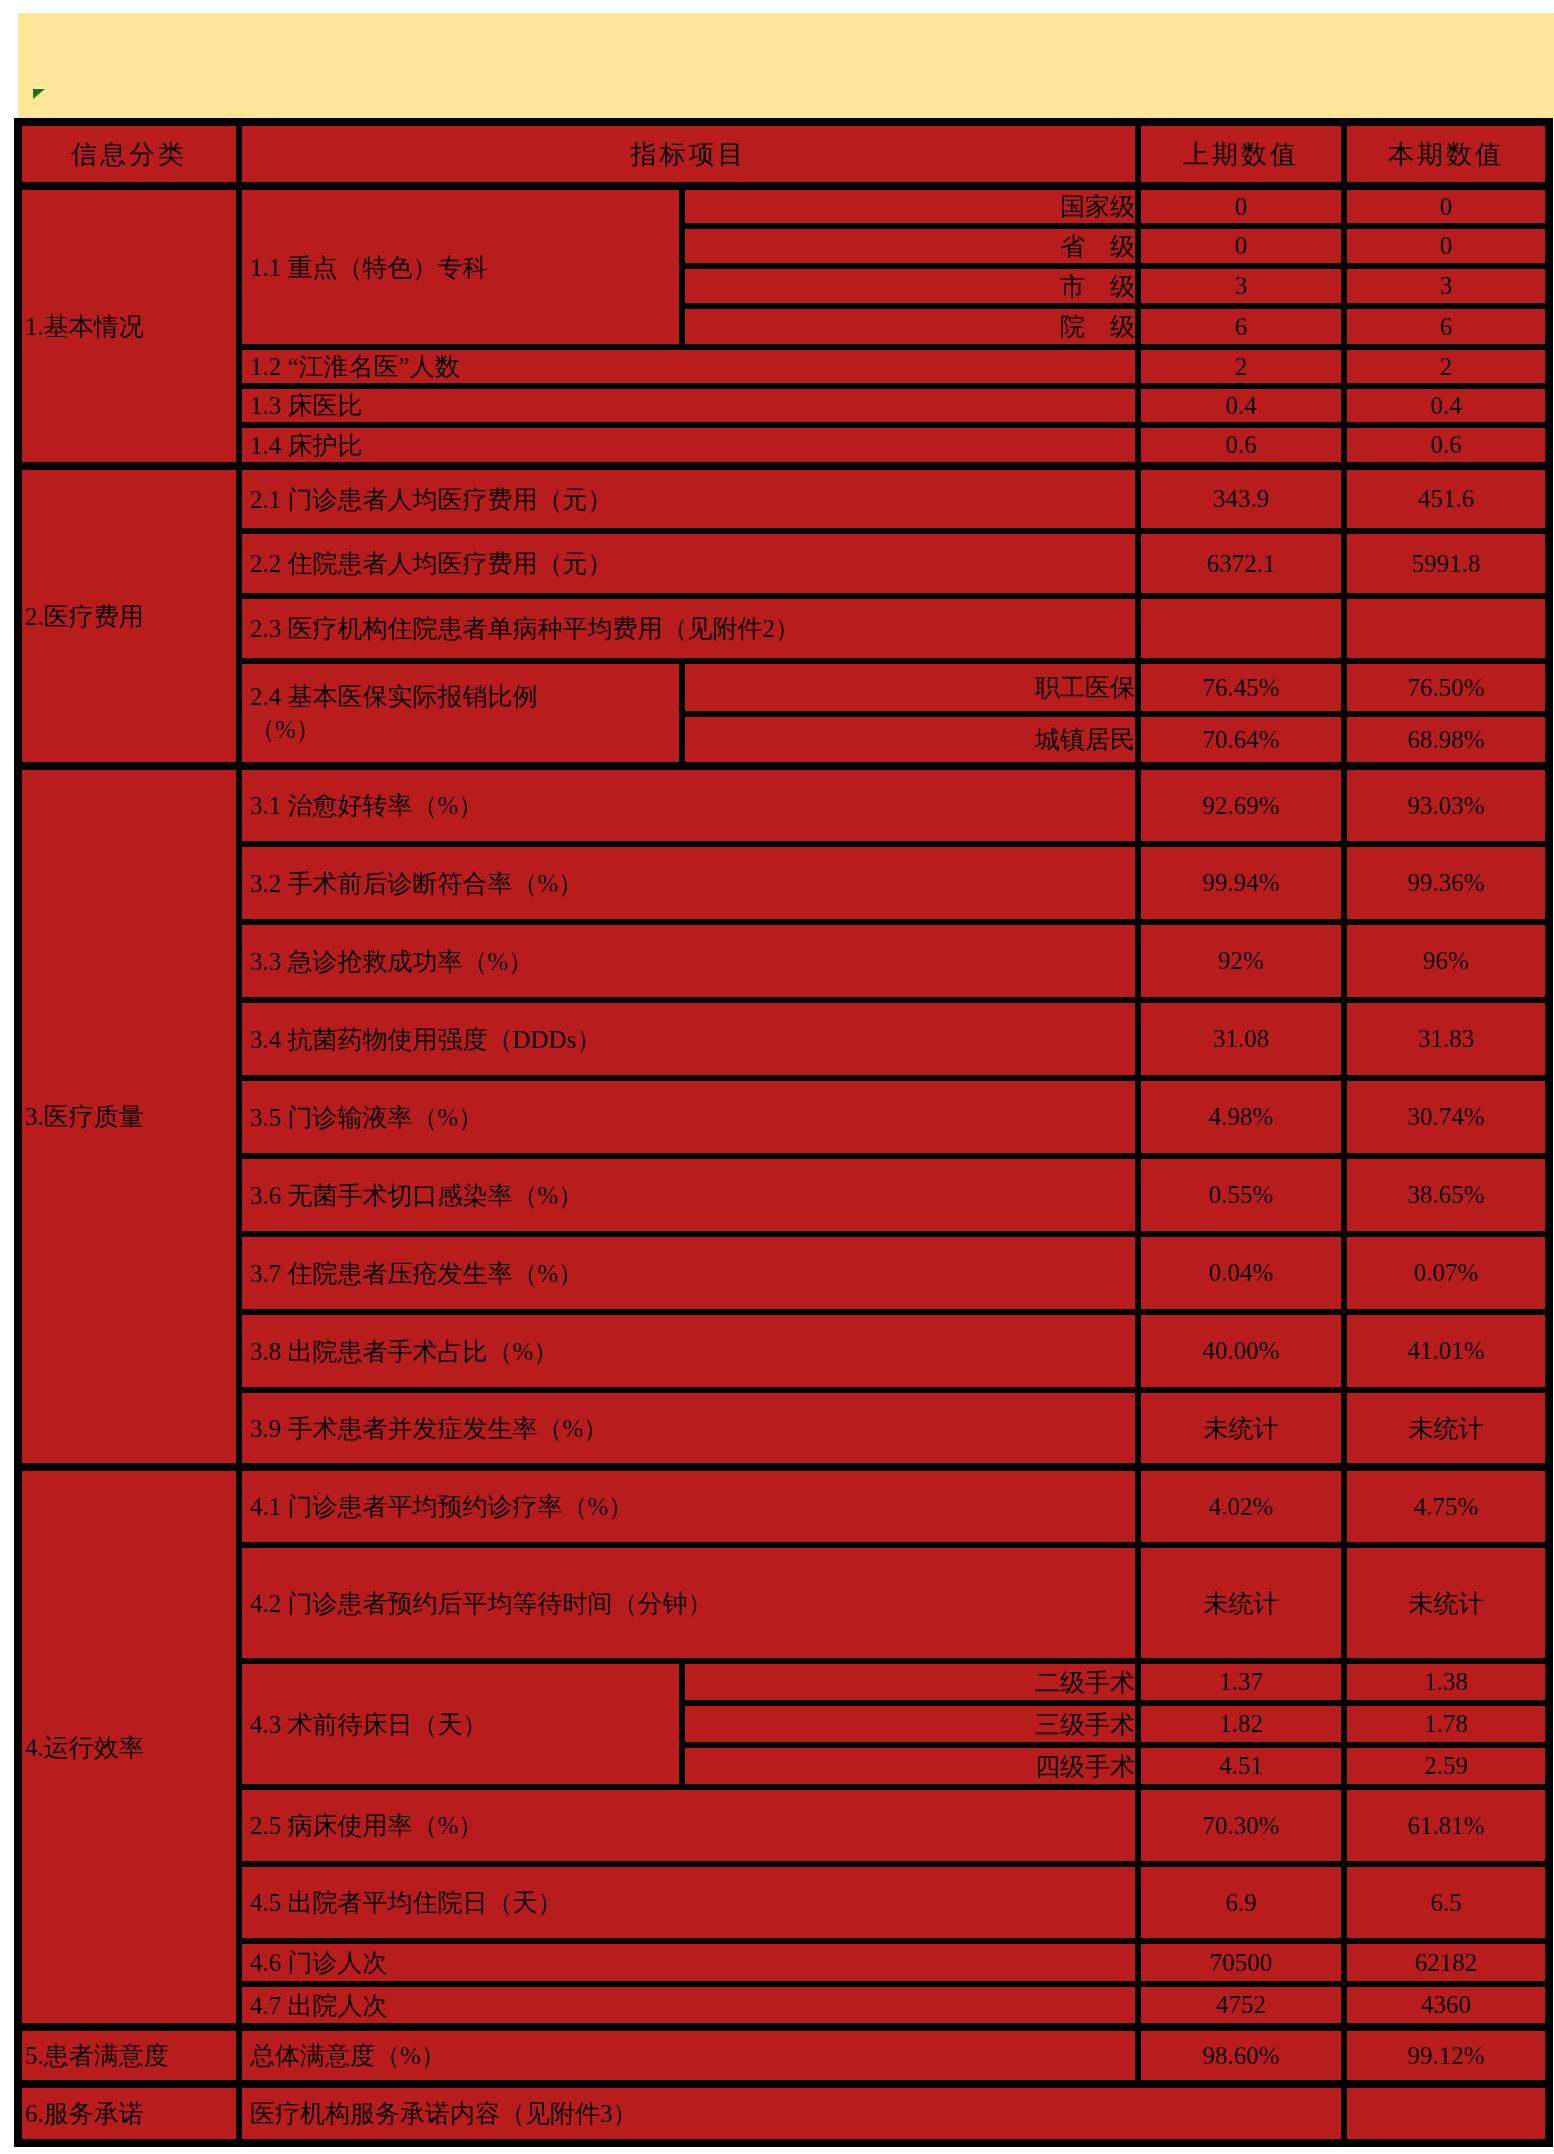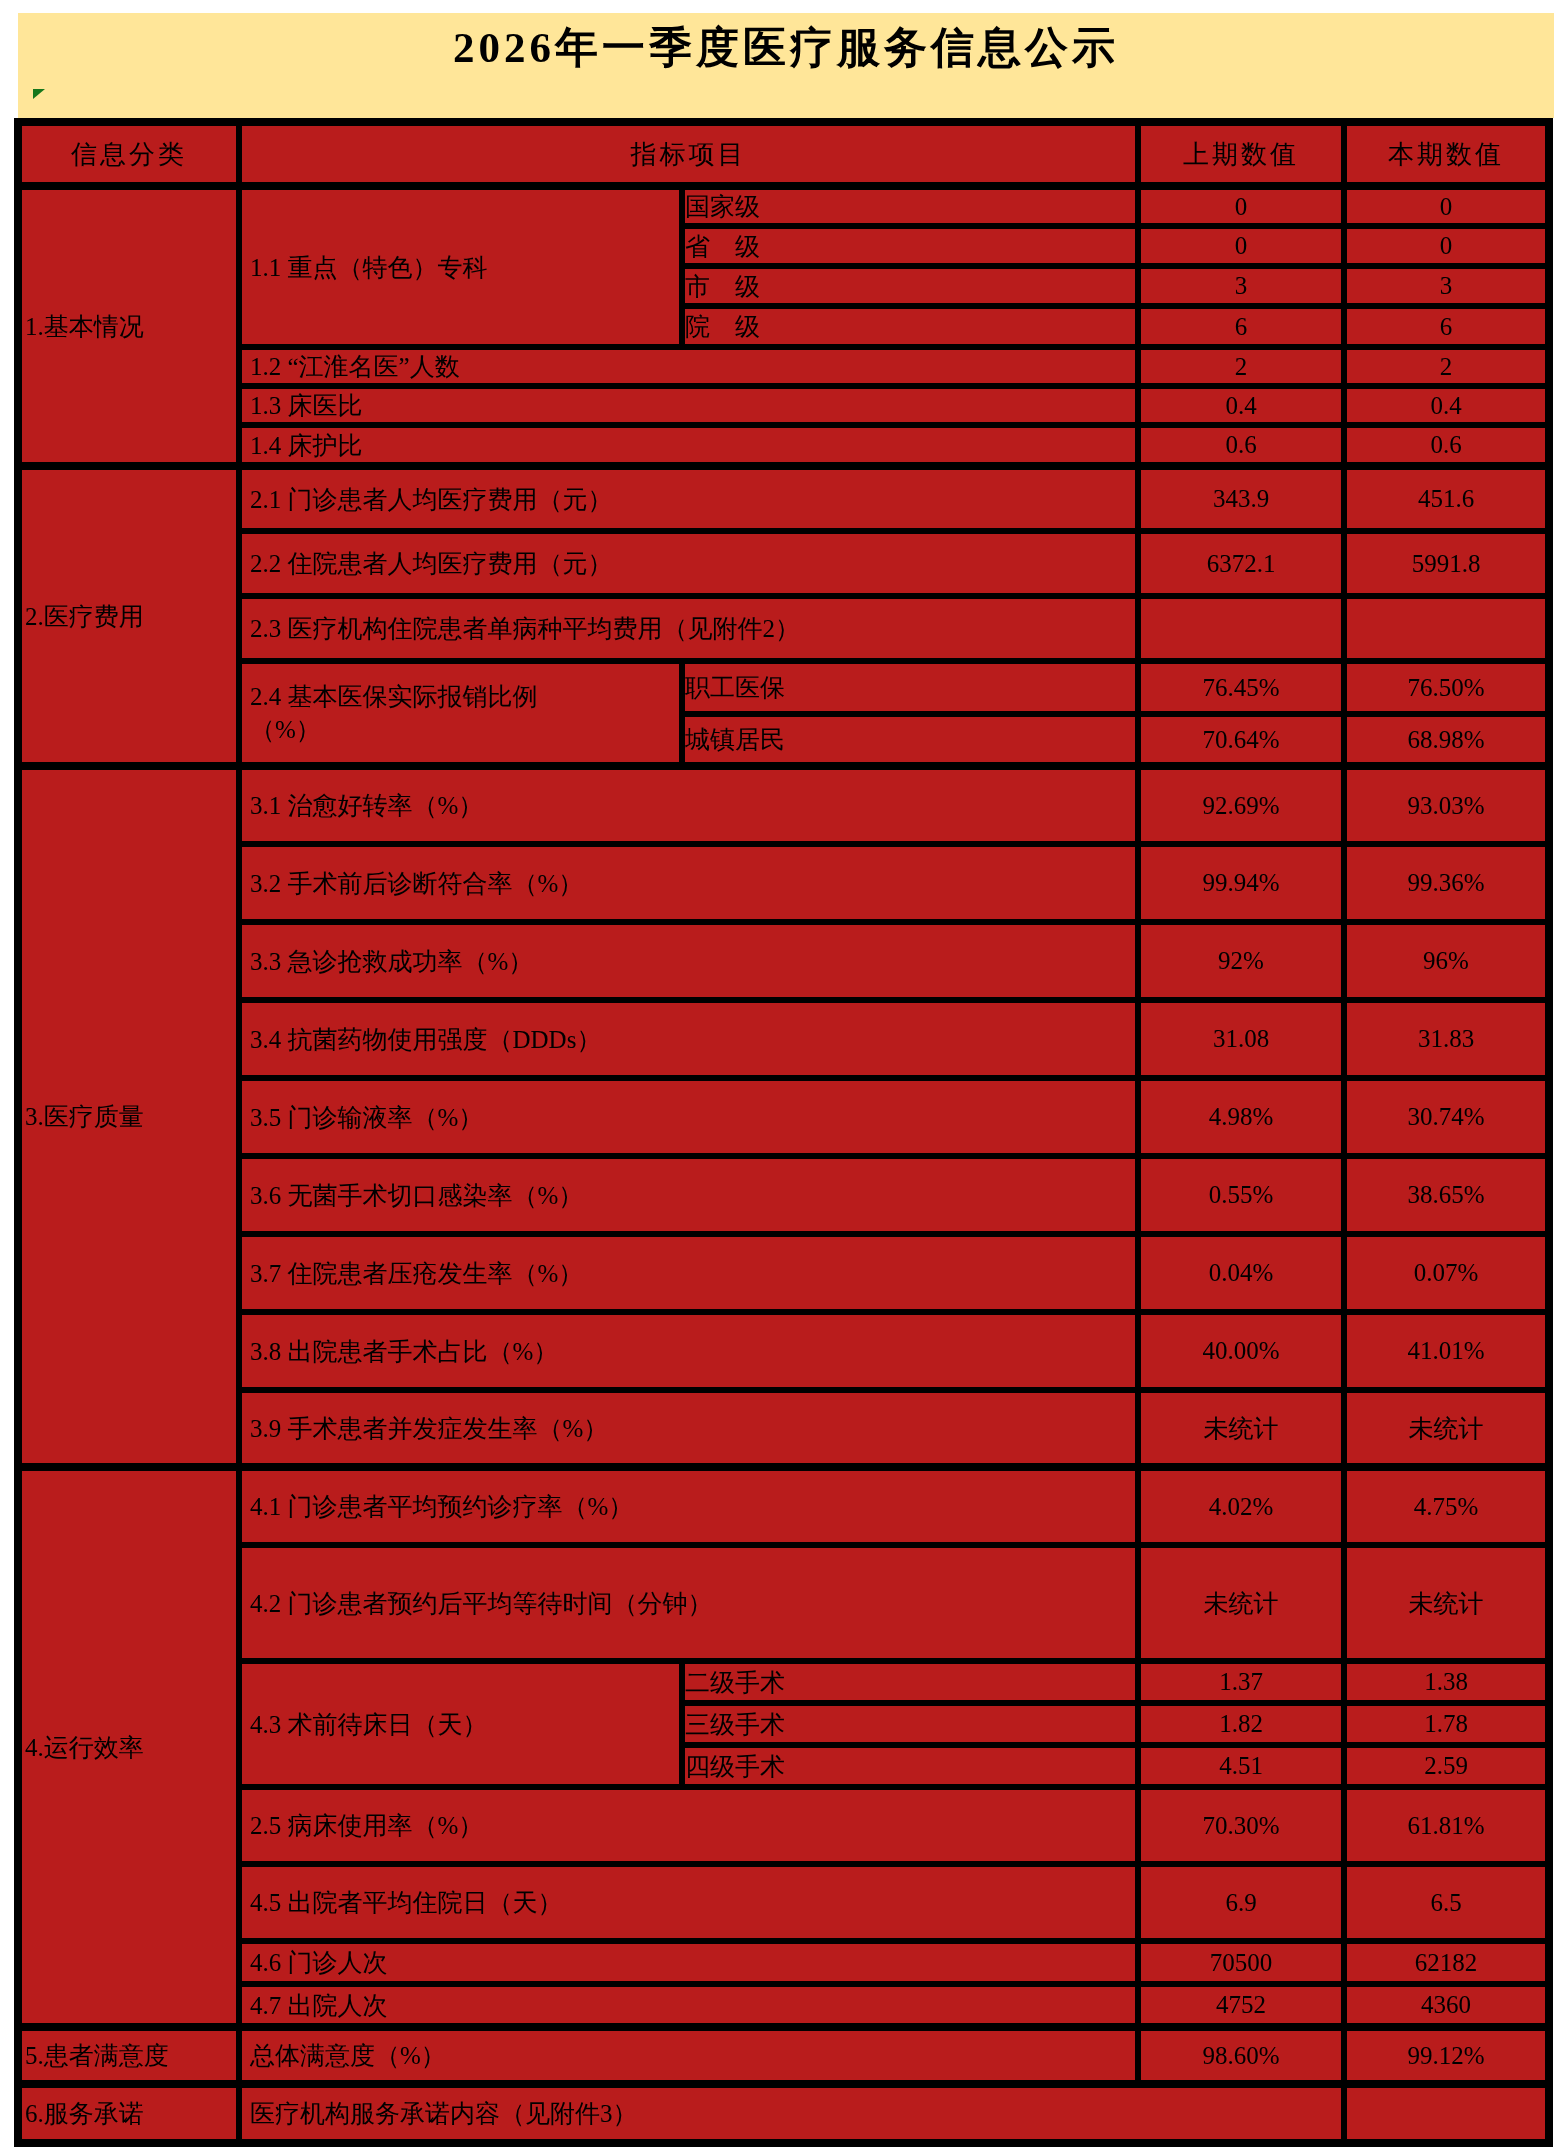--- a/index.html
+++ b/index.html
@@ -59,30 +59,29 @@
   }
   th {
     font-size: 26px;
     text-align: center;
     letter-spacing: 3px;
   }
   tr.sec td { border-top-width: 8px; }
   td.cat   { text-align: left; padding-left: 3px; }
   td.label { text-align: left; padding-left: 8px; }
   td.wrap  { white-space: pre-line; }
-  td.sub   { text-align: left; }
+  td.sub   { text-align: right; }
   td.num   { text-align: center; }
 </style>
 </head>
 <body>
 
 <div class="page">
 
   <div class="title-band">
-    <div class="title-text">2026年一季度医疗服务信息公示</div>
     <svg class="green-marker" width="12" height="10" viewBox="0 0 12 10">
       <polygon points="0,0 12,0 0,10" fill="#17771C"></polygon>
     </svg>
   </div>
 
   <table class="main">
     <colgroup>
       <col style="width:221px">
       <col style="width:443px">
       <col style="width:456px">

